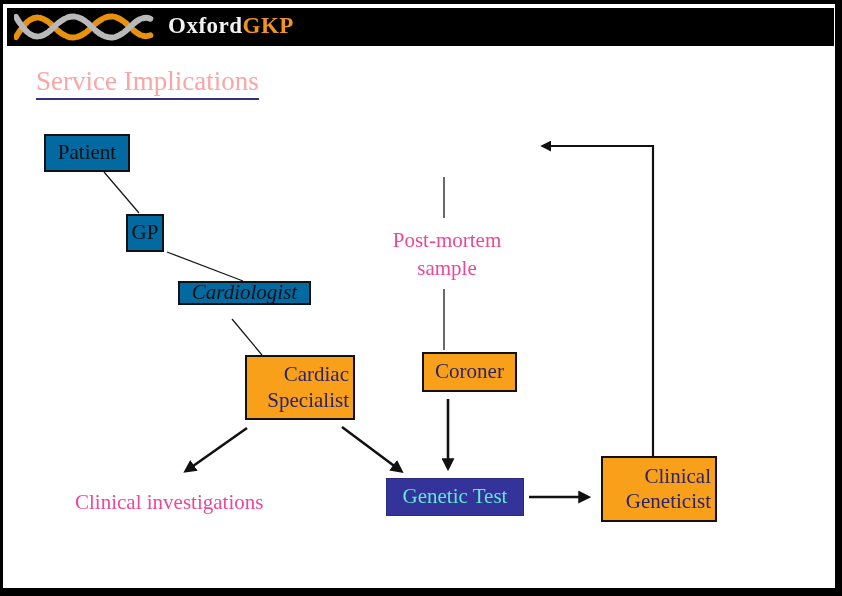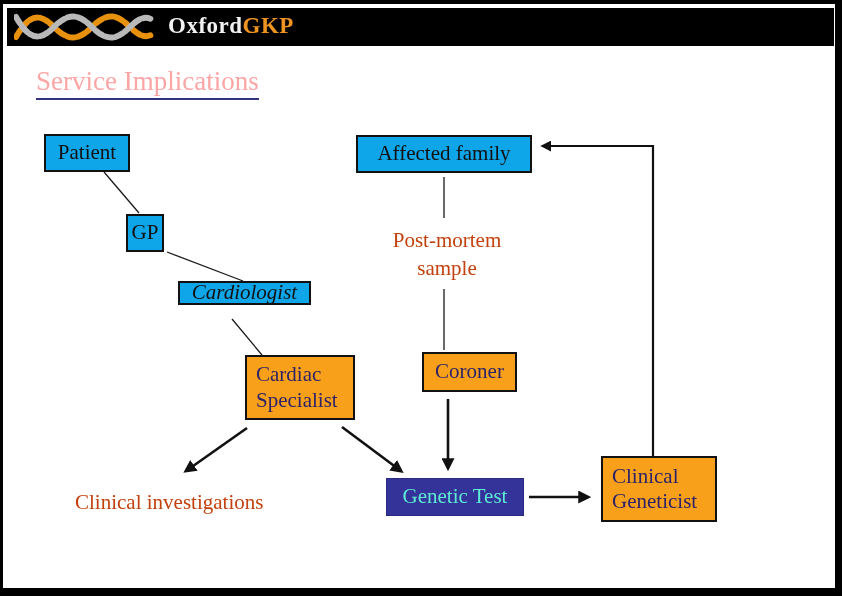--- a/index.html
+++ b/index.html
@@ -51,47 +51,47 @@
     border-bottom: 2px solid #32327f;
     padding-bottom: 1px;
     white-space: nowrap;
   }
 
   .node {
     position: absolute;
     box-sizing: border-box;
     font-size: 21px;
     color: #111111;
-    background: #0ea5e9;
+    background: #0369a1;
     border: 2px solid #111111;
     display: flex;
     align-items: center;
     justify-content: center;
     line-height: 1.2;
     text-align: center;
   }
   .node--orange {
     background: #f9a01b;
     color: #2d2366;
   }
   .node--left {
     justify-content: flex-start;
-    text-align: left;
+    text-align: right;
     padding-left: 9px;
     padding-right: 4px;
   }
   .node--indigo {
     background: #333399;
     color: #5eead4;
     border: 1px solid #2a2a80;
   }
   .free-text {
     position: absolute;
     font-size: 21px;
-    color: #c2410c;
+    color: #ec4899;
     line-height: 1.35;
   }
   .free-text--center { text-align: center; }
 
   #connector-layer {
     position: absolute;
     left: 0; top: 0;
     width: 842px; height: 596px;
     pointer-events: none;
   }
@@ -127,21 +127,20 @@
     <line x1="444" y1="289" x2="444" y2="350" stroke="#1a1a1a" stroke-width="1.3"></line>
     <path d="M653,456 L653,146 L543,146" fill="none" stroke="#111111" stroke-width="2.2" marker-end="url(#arrowhead)"></path>
     <line x1="247" y1="428" x2="186" y2="471" stroke="#111111" stroke-width="2.6" marker-end="url(#arrowhead)"></line>
     <line x1="342" y1="427" x2="401" y2="471" stroke="#111111" stroke-width="2.6" marker-end="url(#arrowhead)"></line>
     <line x1="448" y1="399" x2="448" y2="468" stroke="#111111" stroke-width="2.6" marker-end="url(#arrowhead)"></line>
     <line x1="529" y1="497" x2="588" y2="497" stroke="#111111" stroke-width="2.6" marker-end="url(#arrowhead)"></line>
   </svg>
 
   <div class="node" style="left:44px; top:134px; width:86px; height:38px;">Patient</div>
 
-  <div class="node" style="left:356px; top:135px; width:176px; height:38px;">Affected family</div>
 
   <div class="node" style="left:126px; top:214px; width:38px; height:38px;">GP</div>
 
   <div class="free-text free-text--center" style="left:384px; top:226px; width:126px;">Post-mortem sample</div>
 
   <div class="node" style="left:178px; top:281px; width:133px; height:24px;font-style:italic;">Cardiologist</div>
 
   <div class="node node--orange node--left" style="left:245px; top:355px; width:110px; height:65px;">Cardiac Specialist</div>
 
   <div class="node node--orange" style="left:422px; top:352px; width:95px; height:40px;">Coroner</div>

